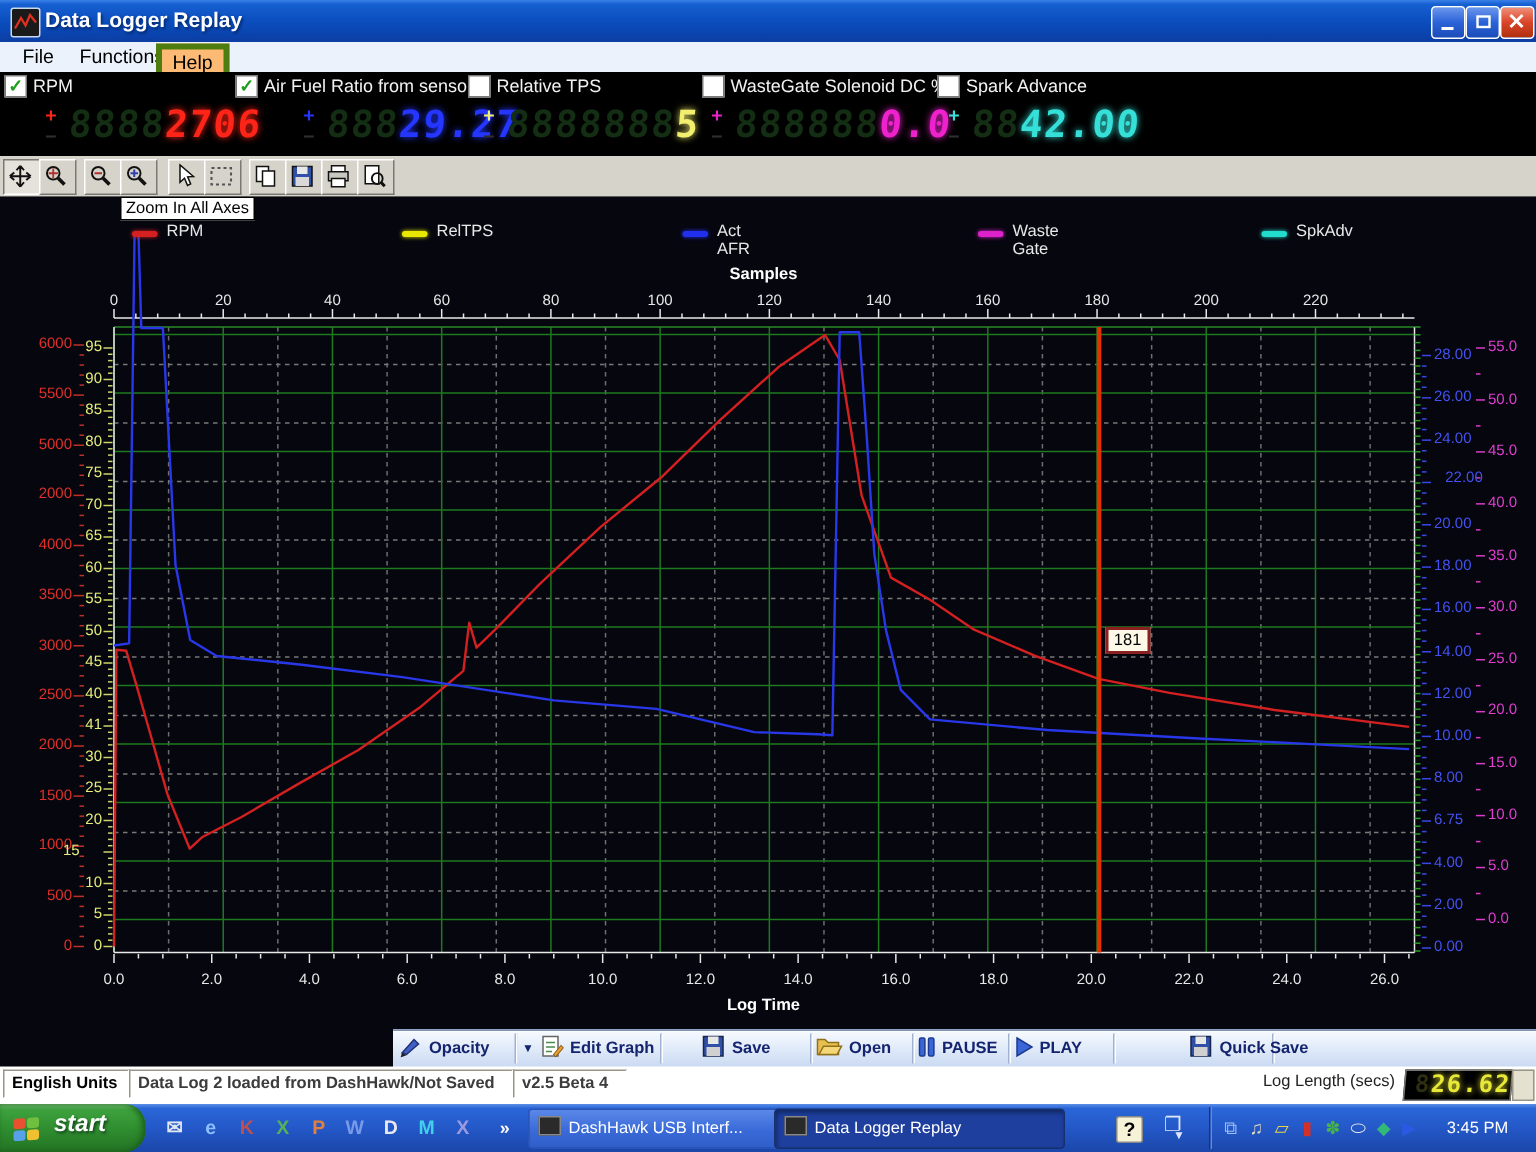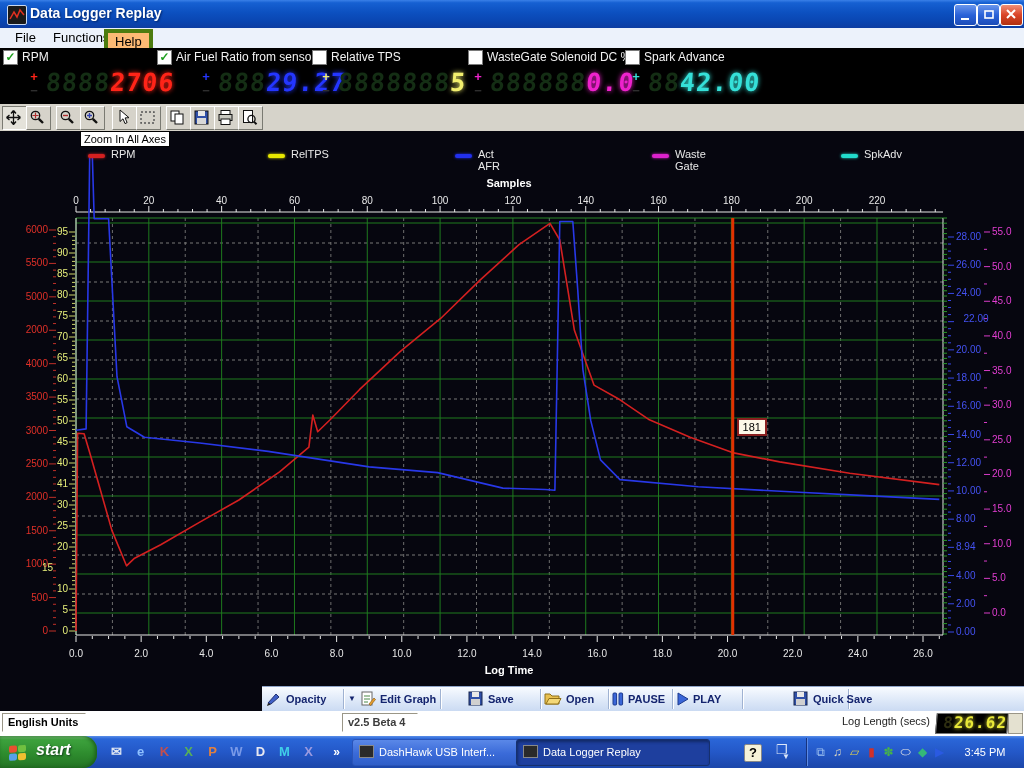--- a/index.html
+++ b/index.html
@@ -766,21 +766,21 @@
       <span class="abs ax-lab" style="left: 956px; top: 259.218px; color: rgb(68, 82, 242); width: 40px; text-align: left;">26.00</span>
       <span class="abs ax-lab" style="left: 956px; top: 287.432px; color: rgb(68, 82, 242); width: 40px; text-align: left;">24.00</span>
       <span class="abs ax-lab" style="left: 956px; top: 313px; color: rgb(68, 82, 242); width: 40px; text-align: center;">22.00</span>
       <span class="abs ax-lab" style="left: 956px; top: 343.86px; color: rgb(68, 82, 242); width: 40px; text-align: left;">20.00</span>
       <span class="abs ax-lab" style="left: 956px; top: 372.074px; color: rgb(68, 82, 242); width: 40px; text-align: left;">18.00</span>
       <span class="abs ax-lab" style="left: 956px; top: 400.288px; color: rgb(68, 82, 242); width: 40px; text-align: left;">16.00</span>
       <span class="abs ax-lab" style="left: 956px; top: 428.502px; color: rgb(68, 82, 242); width: 40px; text-align: left;">14.00</span>
       <span class="abs ax-lab" style="left: 956px; top: 456.716px; color: rgb(68, 82, 242); width: 40px; text-align: left;">12.00</span>
       <span class="abs ax-lab" style="left: 956px; top: 484.93px; color: rgb(68, 82, 242); width: 40px; text-align: left;">10.00</span>
       <span class="abs ax-lab" style="left: 956px; top: 513.144px; color: rgb(68, 82, 242); width: 40px; text-align: left;">8.00</span>
-      <span class="abs ax-lab" style="left: 956px; top: 541.358px; color: rgb(68, 82, 242); width: 40px; text-align: left;">8.94</span>
+      <span class="abs ax-lab" style="left: 956px; top: 541.358px; color: rgb(68, 82, 242); width: 40px; text-align: left;">6.75</span>
       <span class="abs ax-lab" style="left: 956px; top: 569.572px; color: rgb(68, 82, 242); width: 40px; text-align: left;">4.00</span>
       <span class="abs ax-lab" style="left: 956px; top: 597.786px; color: rgb(68, 82, 242); width: 40px; text-align: left;">2.00</span>
       <span class="abs ax-lab" style="left: 956px; top: 626px; color: rgb(68, 82, 242); width: 40px; text-align: left;">0.00</span>
       <span class="abs ax-lab" style="left: 992px; top: 225.999px; color: rgb(226, 62, 210); width: 34px; text-align: left;">55.0</span>
       <span class="abs ax-lab" style="left: 992px; top: 260.635px; color: rgb(226, 62, 210); width: 34px; text-align: left;">50.0</span>
       <span class="abs ax-lab" style="left: 992px; top: 295.272px; color: rgb(226, 62, 210); width: 34px; text-align: left;">45.0</span>
       <span class="abs ax-lab" style="left: 992px; top: 329.908px; color: rgb(226, 62, 210); width: 34px; text-align: left;">40.0</span>
       <span class="abs ax-lab" style="left: 992px; top: 364.544px; color: rgb(226, 62, 210); width: 34px; text-align: left;">35.0</span>
       <span class="abs ax-lab" style="left: 992px; top: 399.181px; color: rgb(226, 62, 210); width: 34px; text-align: left;">30.0</span>
       <span class="abs ax-lab" style="left: 992px; top: 433.817px; color: rgb(226, 62, 210); width: 34px; text-align: left;">25.0</span>
@@ -828,20 +828,21 @@
         </svg><span>PLAY</span></div>
       <div class="abs bb-btn" style="left: 484px; width: 102px; padding-left: 47px;"><svg width="16" height="15">
           <rect x="1" y="1" width="13" height="13" fill="#3050a8" stroke="#16244e"></rect>
           <rect x="4" y="1" width="7" height="5" fill="#e8e8e8"></rect>
           <rect x="3" y="8" width="9" height="6" fill="#d0d0d0"></rect>
         </svg><span>Quick Save</span></div>
     </div>
 
   <div class="abs" id="statusbar">
     <div class="abs st-panel" style="left:2px;width:72px;color:#000;">English Units</div>
+    <div class="abs st-panel" style="left:86px;width:244px;color:#3c3c3c;">Data Log 2 loaded from DashHawk/Not Saved</div>
     <div class="abs st-panel" style="left:342px;width:64px;color:#3c3c3c;">v2.5 Beta 4</div>
     <div class="abs" style="left:816px;top:4px;width:114px;text-align:right;font-size:11px;color:#222;">Log Length (secs)</div>
     <div class="abs" id="loglen-seg"><span class="ghost" style="color:#2e2e10;">8</span><span id="loglen-val" style="color: rgb(232, 232, 56); text-shadow: rgb(232, 232, 56) 0px 0px 4px;">26.62</span></div>
     <div class="abs" style="left:1008px;top:2px;width:13px;height:19px;background:#e4e1d0;border:1px solid #9a9687;"></div>
   </div>
 
   <div class="abs" id="taskbar">
     <div class="abs" id="startbtn">
       <div class="abs" style="left:8px;top:7px;">
         <svg width="20" height="18">

